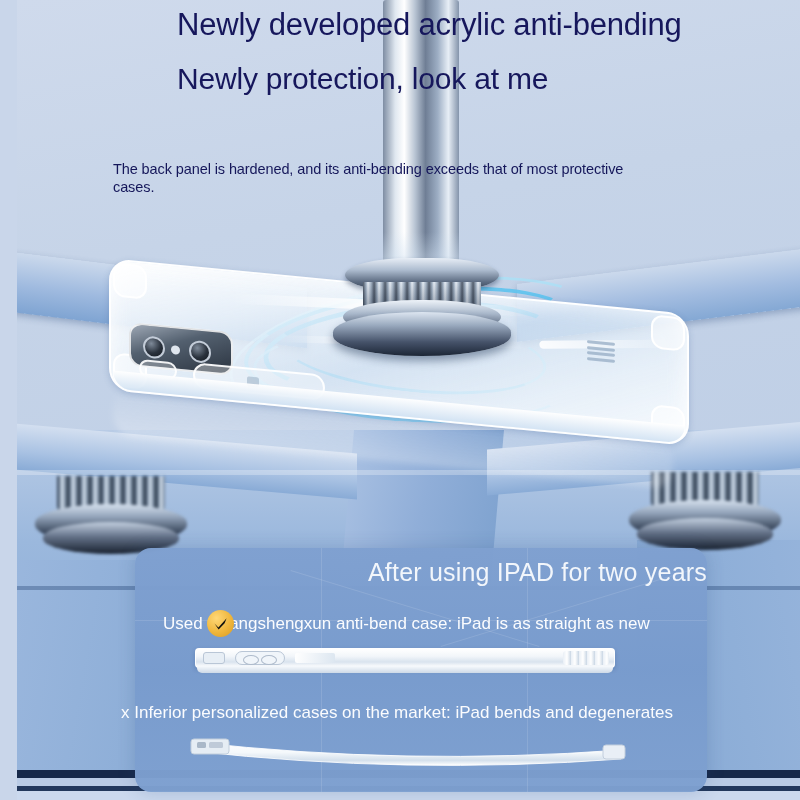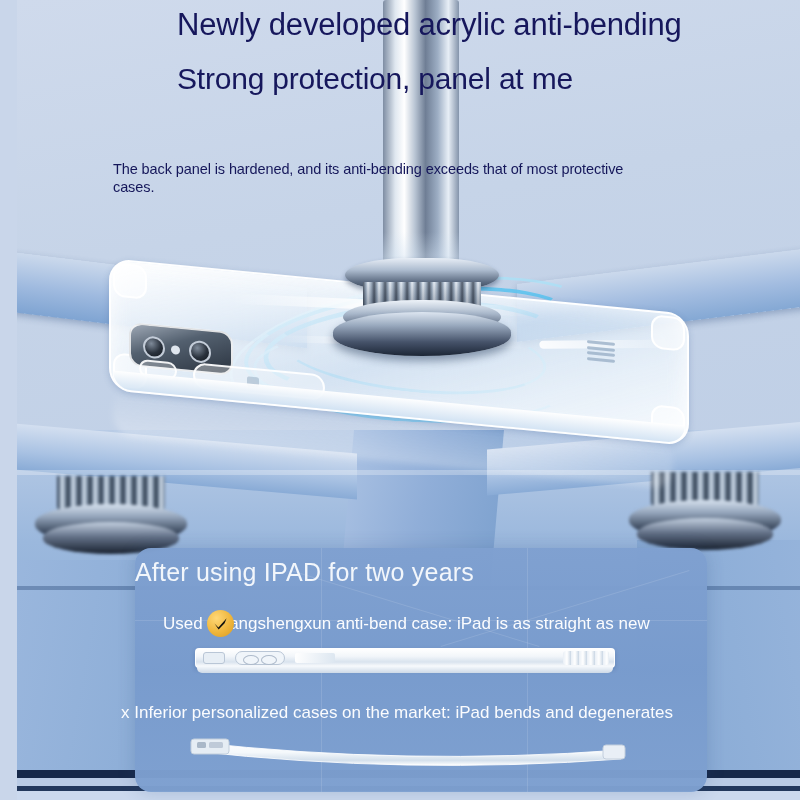--- a/index.html
+++ b/index.html
@@ -255,21 +255,21 @@
   .panel-fold i {
     position:absolute; background:rgba(255,255,255,.12);
   }
   .pf-v1 { left:186px; top:0; width:1px; height:244px; }
   .pf-v2 { left:392px; top:0; width:1px; height:244px; }
   .pf-h1 { left:0; top:72px; width:572px; height:1px; }
   .pf-d1 { left:150px; top:60px; width:260px; height:1px; transform:rotate(17deg); }
   .pf-d2 { left:300px; top:60px; width:260px; height:1px; transform:rotate(-17deg); }
 
   .panel-title {
-    position:absolute; left:0; top:10px; width:572px; text-align:left;
+    position:absolute; left:0; top:10px; width:572px; text-align:right;
     font-size:25px; color:#f2f6fb; font-weight:400; letter-spacing:.2px;
   }
   .row-label {
     position:absolute; font-size:17px; color:#fbfcfe; white-space:nowrap;
   }
   .row-good { left:28px; top:66px; }
   .row-bad  { left:-14px; top:155px;text-align:center; }
   .check-badge {
     position:absolute; left:72px; top:62px; width:27px; height:27px;
     border-radius:50%;
@@ -391,21 +391,21 @@
   <div class="press">
     <div class="press-ram"></div>
     <div class="press-cap"></div>
     <div class="press-flute"></div>
     <div class="press-base2"></div>
     <div class="press-base"></div>
   </div>
 
   <div class="head-wrap nosel">
     <div class="h1">Newly developed acrylic anti-bending</div>
-    <div class="h2">Strong protection, panel at me</div>
+    <div class="h2">Newly protection, look at me</div>
   </div>
   <div class="body-copy nosel">The back panel is hardened, and its anti-bending exceeds that of most protective cases.</div>
 
   <div class="band band-dark-1"></div>
   <div class="band band-lite-1"></div>
   <div class="band band-dark-2"></div>
   <div class="band band-lite-2"></div>
 
   <div class="panel nosel">
     <div class="panel-fold">

